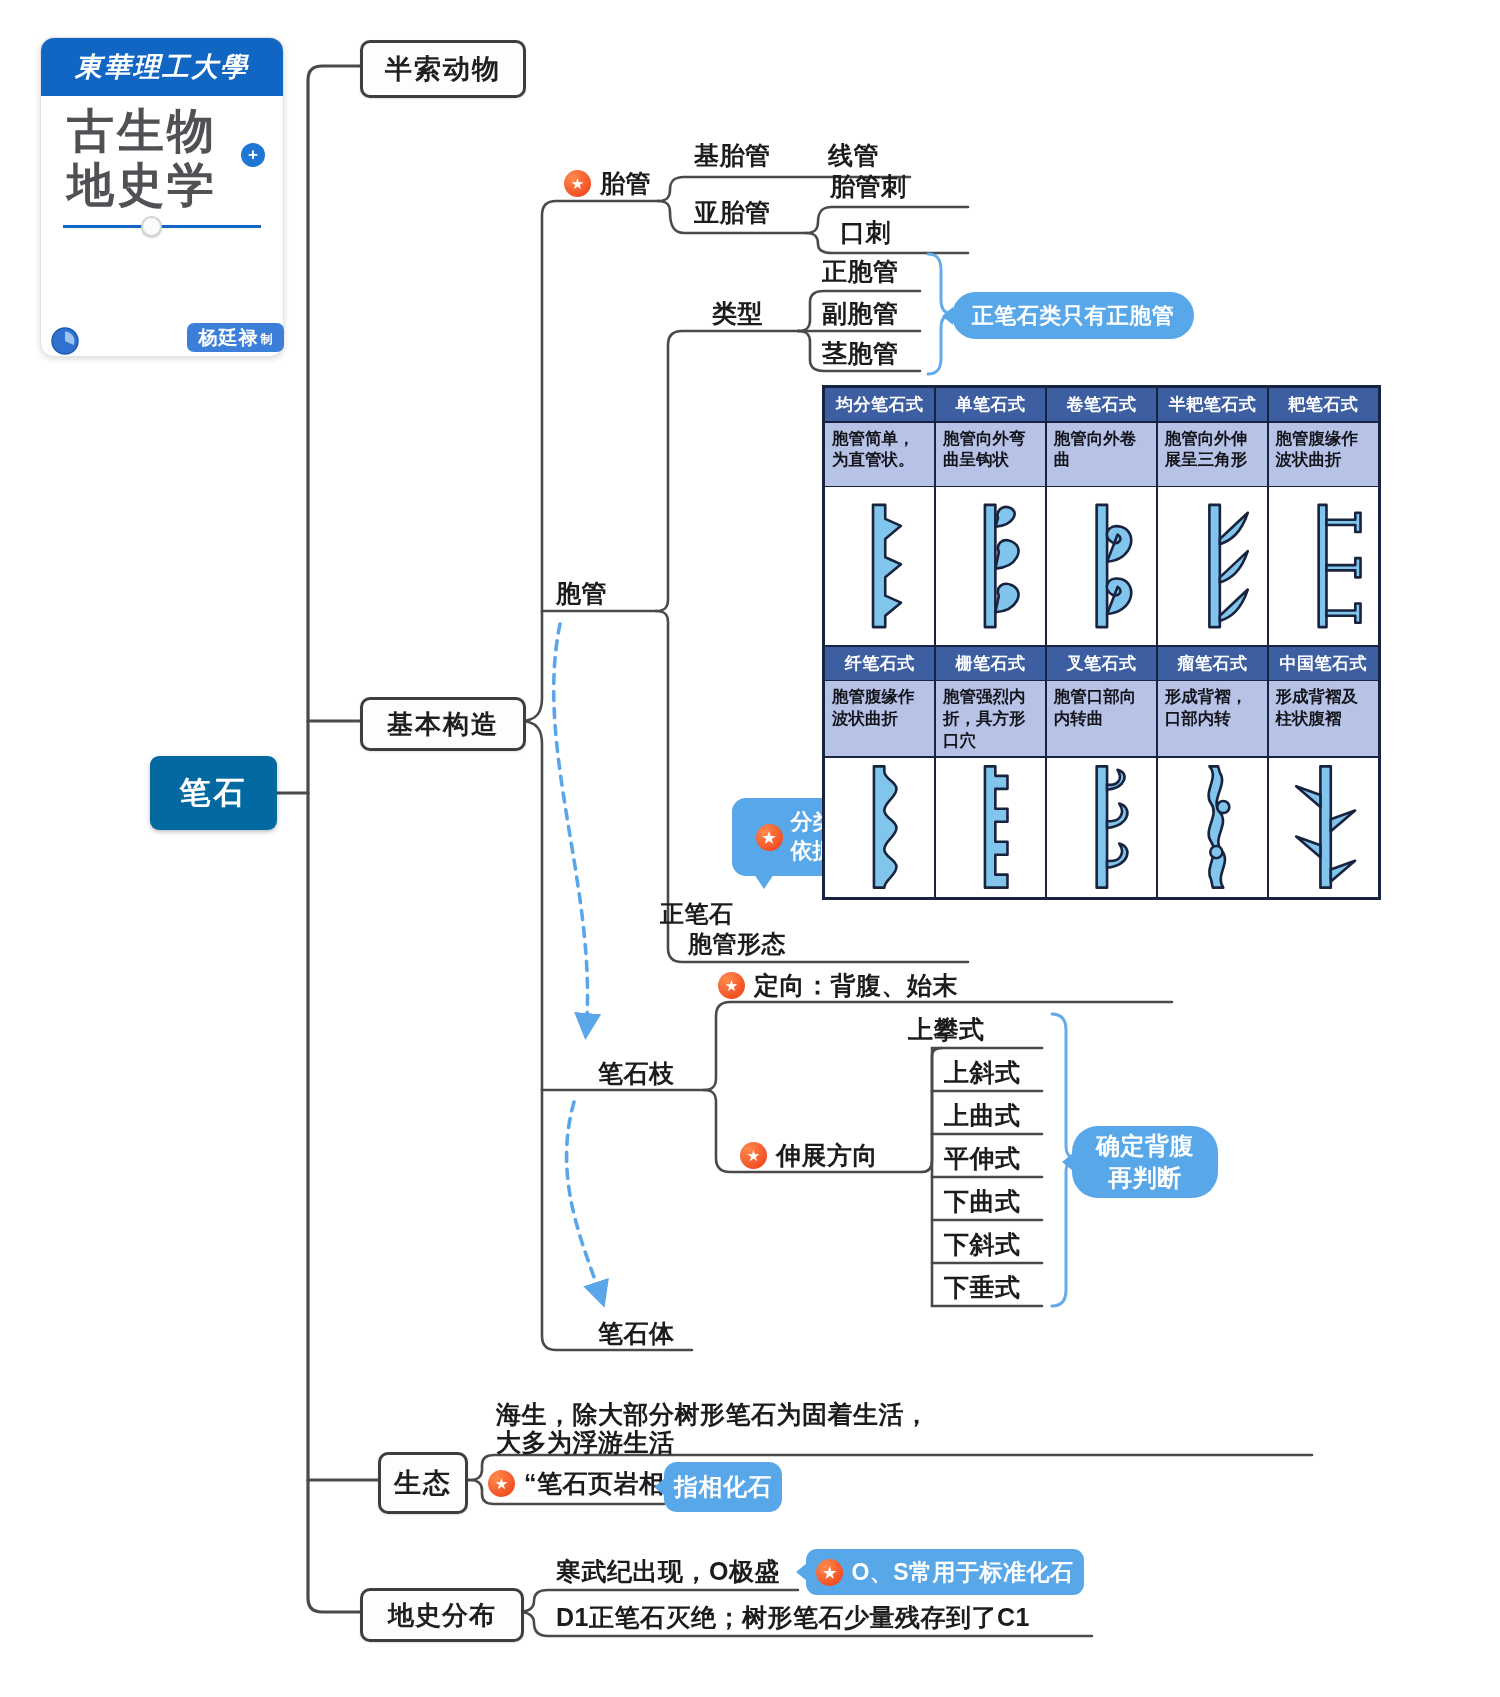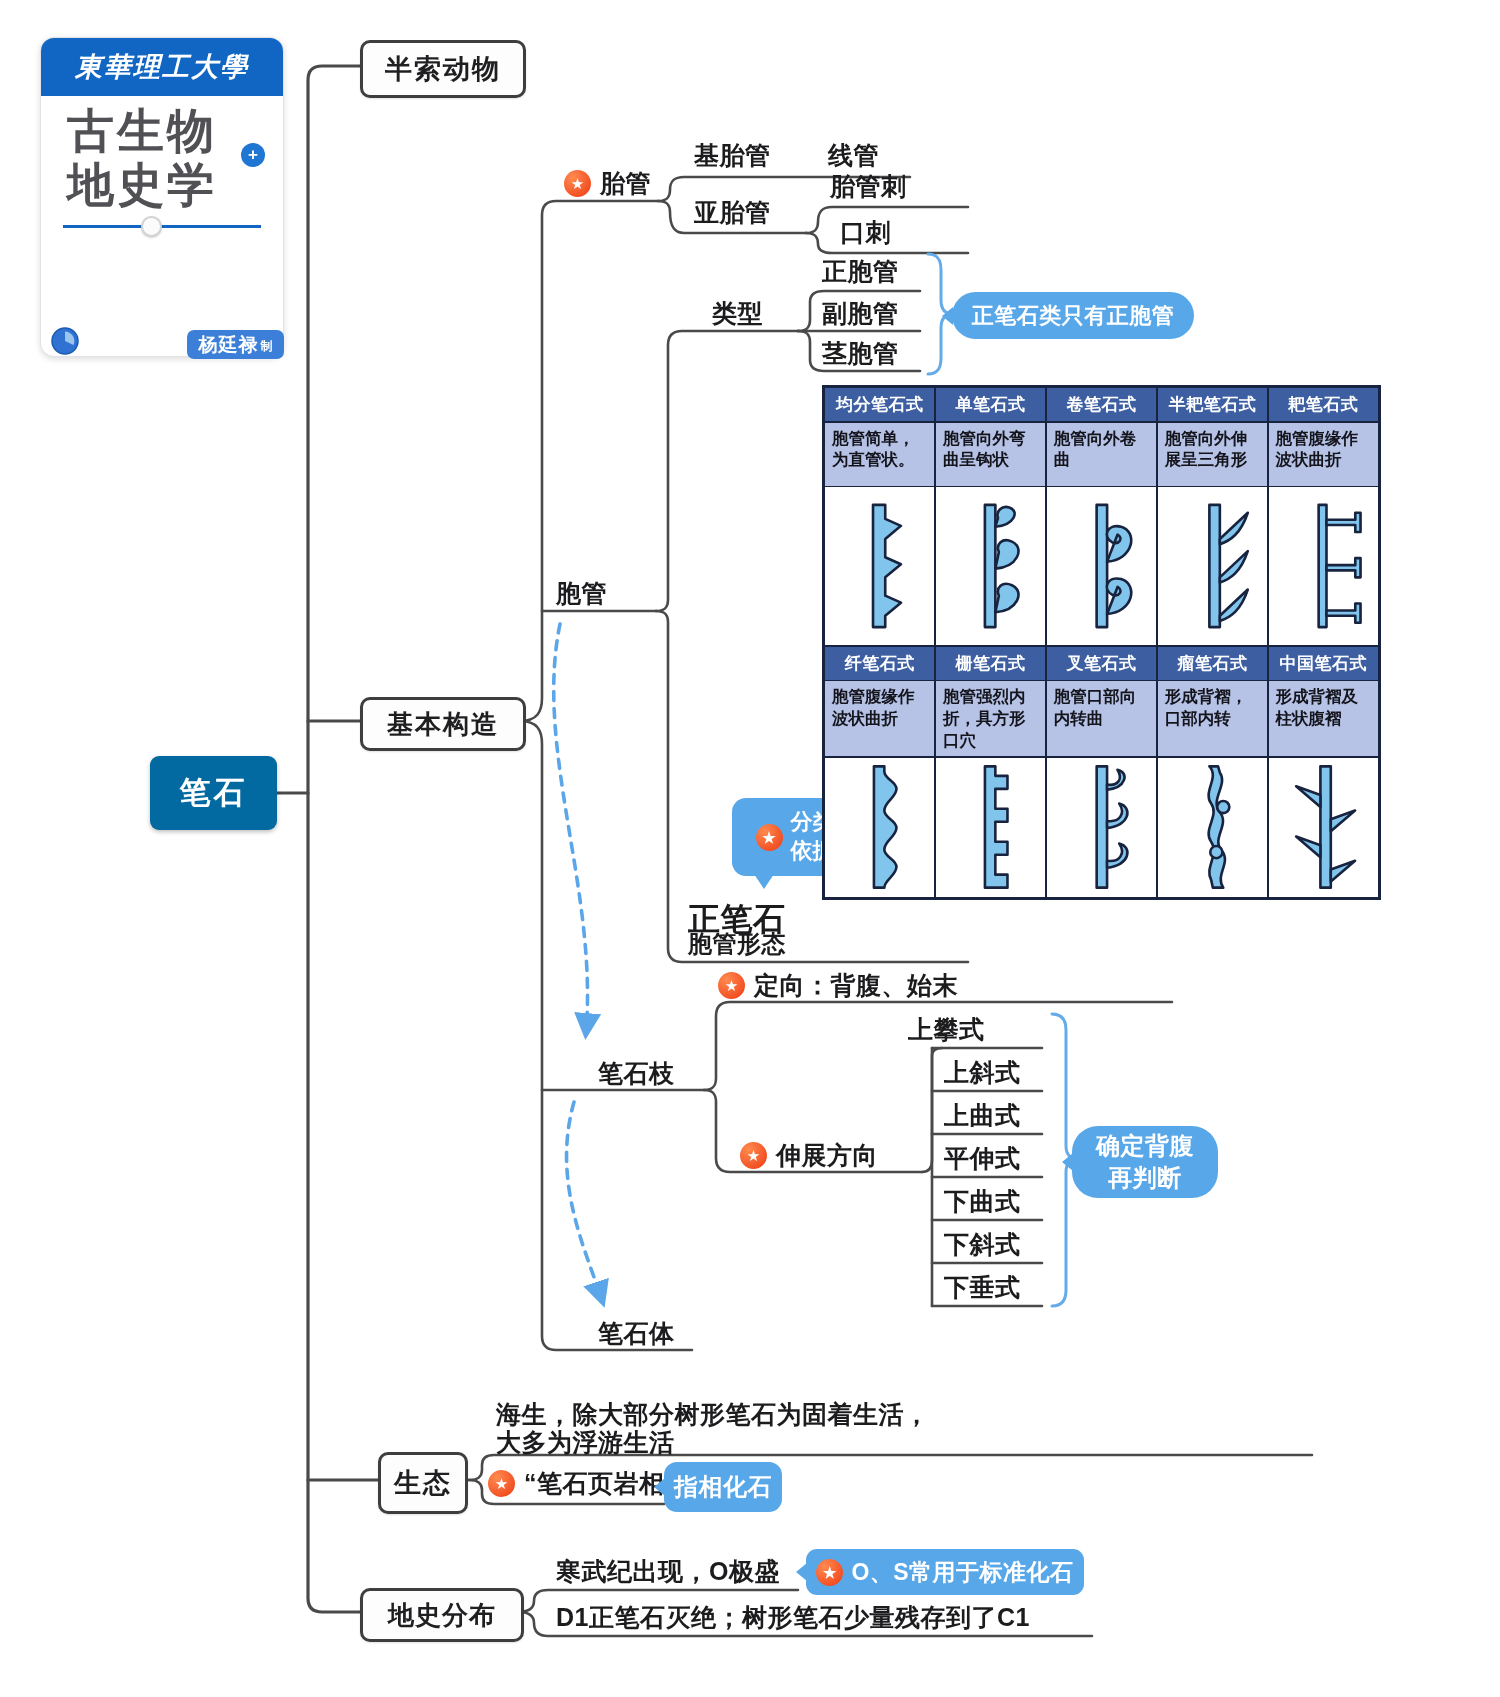--- a/index.html
+++ b/index.html
@@ -54,21 +54,21 @@
   .card-title{position:absolute;left:26px;top:66px;font-size:47px;font-weight:900;color:#515155;
         line-height:1.14;letter-spacing:3px;}
   .plus-dot{position:absolute;left:200px;top:105px;width:24px;height:24px;border-radius:50%;
         background:#1f76d3;color:#fff;font-size:17px;font-weight:700;display:flex;
         align-items:center;justify-content:center;}
   .divider{position:absolute;left:22px;top:187px;width:198px;height:2.5px;background:#1166c4;}
   .knob{position:absolute;left:100px;top:178px;width:17px;height:17px;border-radius:50%;
         background:#fbfbfb;border:2px solid #d3d3d6;box-shadow:0 1px 2px rgba(0,0,0,.18);}
   .issue{position:absolute;left:0;top:198px;width:100%;text-align:center;color:#1166c4;
         font-size:76px;font-weight:800;letter-spacing:2px;}
-  .author-badge{position:absolute;left:146px;top:292px;width:97px;height:29px;background:#3c7fd8;
+  .author-badge{position:absolute;left:146px;top:285px;width:97px;height:29px;background:#3c7fd8;
         border-radius:7px;display:flex;align-items:center;justify-content:center;gap:2px;color:#fff;}
   .author-badge .a1{font-size:19px;font-weight:700;letter-spacing:1px;}
   .author-badge .a2{font-size:12px;font-weight:600;margin-top:3px;}
   .clock{position:absolute;left:9px;top:288px;}
 </style>
 </head>
 <body>
 
 <div class="canvas">
 
@@ -169,21 +169,21 @@
   <div class="t" style="left:822px;top:337px;">茎胞管</div>
   <div class="pill pill-left" style="left:952px;top:292px;width:242px;height:47px;border-radius:24px;font-size:22px;">正笔石类只有正胞管</div>
 
   <div class="bubble" style="left:732px;top:798px;width:126px;height:78px;font-size:22px;line-height:1.3;">
     <span class="star">★</span>
     <span>
       <div>分类</div>
       <div>依据</div>
     </span>
   </div>
-  <div class="t" style="left:688px;top:898px;font-size:32px;">正笔石</div>
+  <div class="t" style="left:660px;top:898px;font-size:24px;">正笔石</div>
   <div class="t" style="left:688px;top:928px;font-size:24px;">胞管形态</div>
 
   <div class="table">
     <div class="cell th">均分笔石式</div>
     <div class="cell th">单笔石式</div>
     <div class="cell th">卷笔石式</div>
     <div class="cell th">半耙笔石式</div>
     <div class="cell th">耙笔石式</div>
     <div class="cell td td1">胞管简单，为直管状。</div>
     <div class="cell td td1">胞管向外弯曲呈钩状</div>

